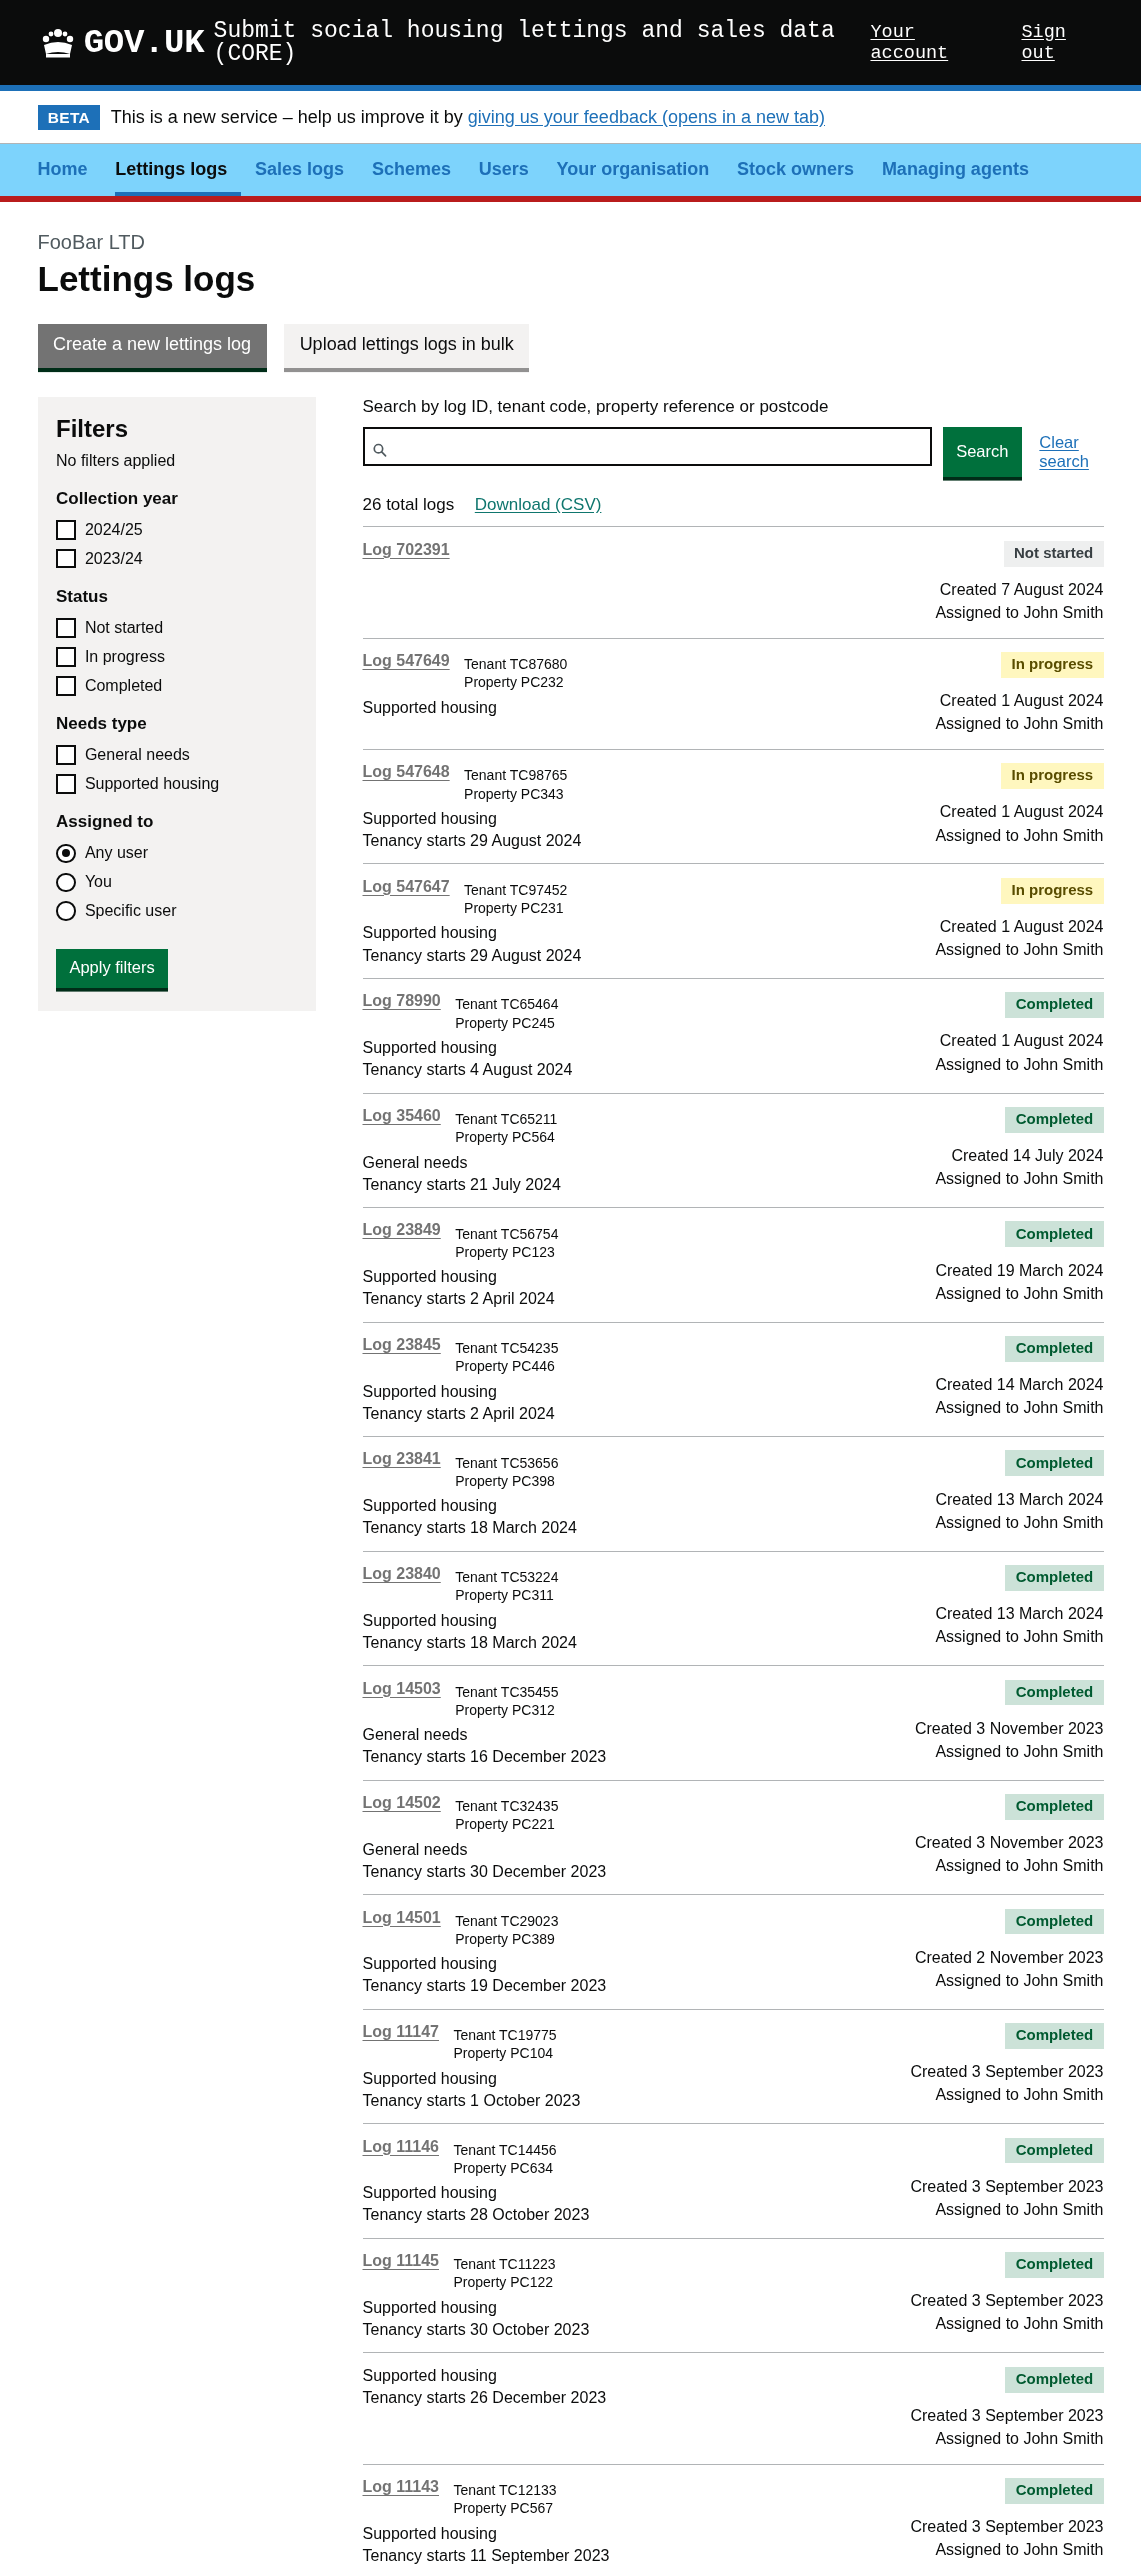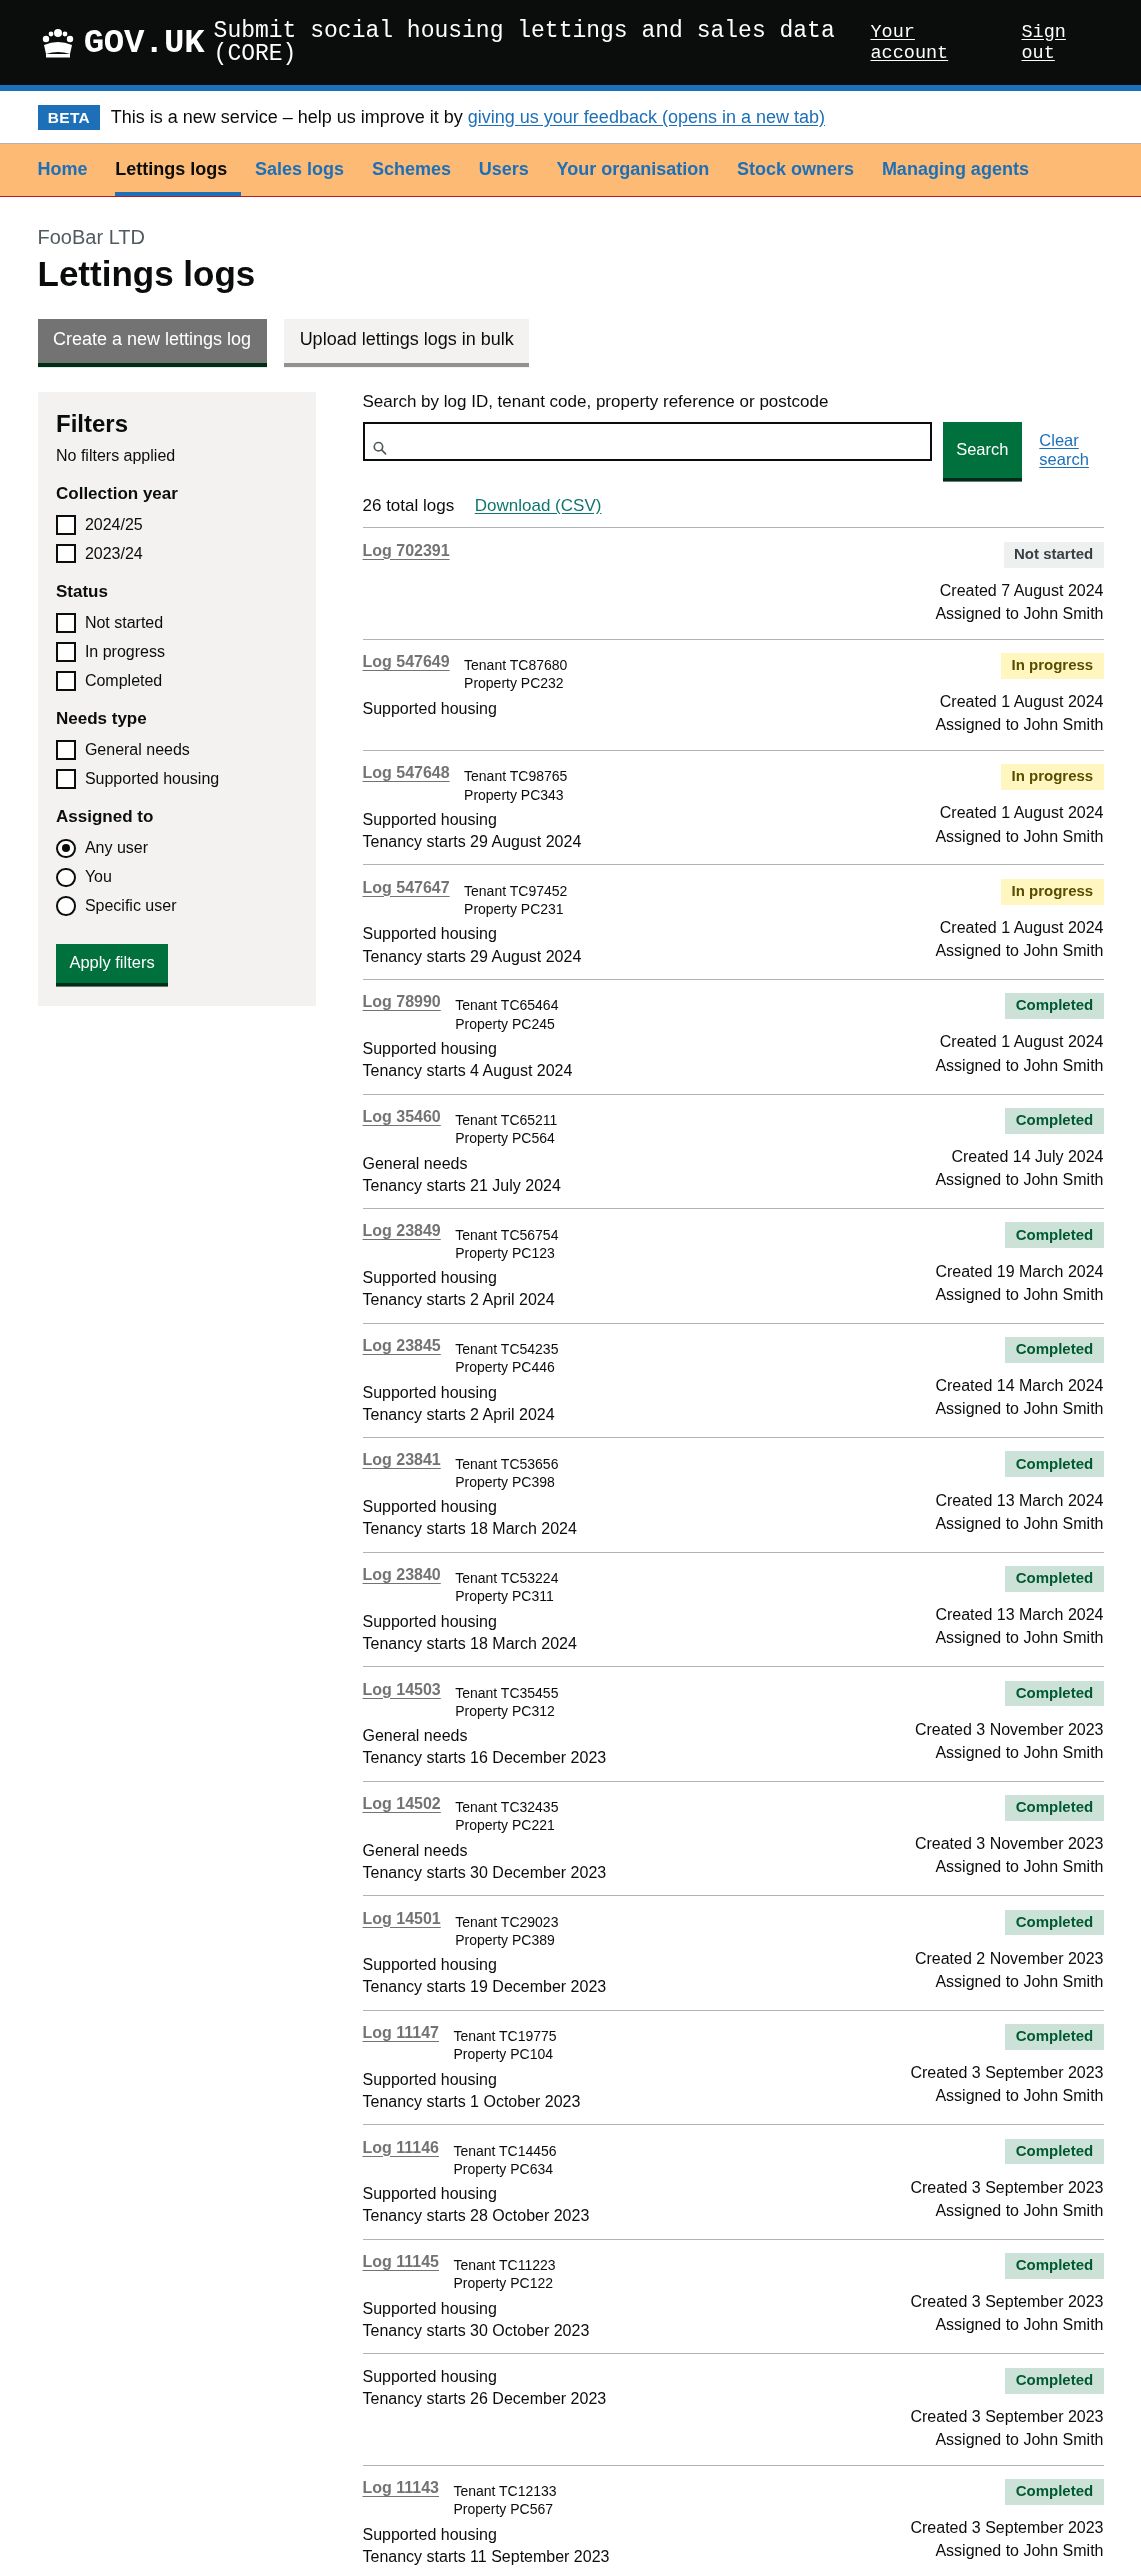--- a/index.html
+++ b/index.html
@@ -92,22 +92,22 @@
     line-height: 1.1;
   }
   .phase-text {
     font-size: 18px;
     color: #0b0c0c;
   }
   .phase-text a { color: #1d70b8; text-decoration: underline; text-underline-offset: 2.1px; }
 
   
   .primary-nav {
-    border-bottom: 1px solid #b91c1c;
-    background: #fdba74;
+    border-bottom: 6px solid #b91c1c;
+    background: #7dd3fc;
   }
   .nav-list {
     display: flex;
     align-items: stretch;
     gap: 0;
     list-style: none;
     margin: 0;
     padding: 0;
   }
   .nav-item {
@@ -277,21 +277,21 @@
     font-size: 15.5px;
     pointer-events: none;
   }
   .search-btn {
     background: #00703c;
     color: #ffffff;
     border: none;
     font-size: 16.5px;
     padding: 0 13.4px;
     margin-left: 11.3px;
-    height: 56px;
+    height: 50px;
     box-shadow: 0 3.6px 0 #002d18;
     cursor: pointer;
   }
   .clear-search {
     font-size: 16.5px;
     color: #1d70b8;
     text-decoration: underline;
     text-underline-offset: 2.1px;
     margin-left: 17.5px;
     align-self: center;

